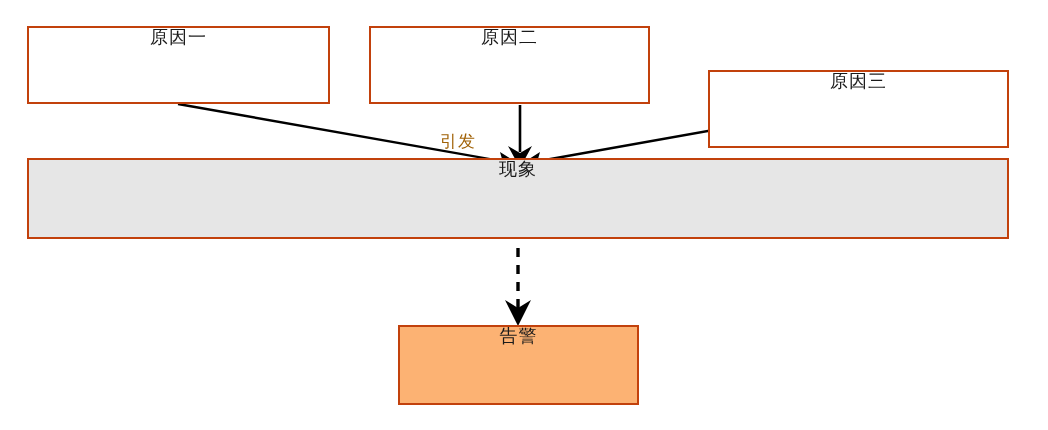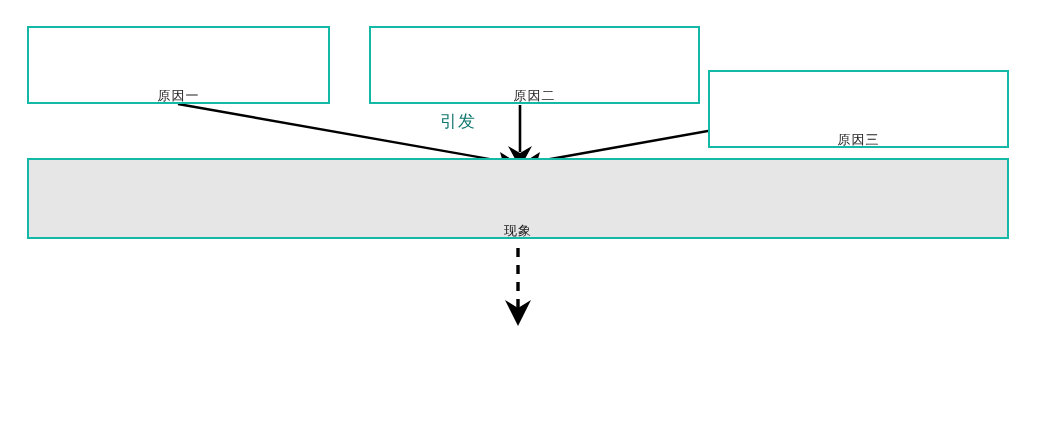--- a/index.html
+++ b/index.html
@@ -13,37 +13,37 @@
   #canvas {
     position: relative;
     width: 1048px;
     height: 430px;
     background: #ffffff;
     overflow: hidden;
   }
   .node {
     position: absolute;
     box-sizing: border-box;
-    border: 2px solid #14b8a6;
+    border: 2px solid #c2410c;
     display: flex;
-    align-items: flex-end;
+    align-items: flex-start;
     justify-content: center;
-    font-size: 13px;
+    font-size: 18px;
     line-height: 1;
     color: #1a1a1a;
     letter-spacing: 1px;
     user-select: none;
   }
   .cause-node {
     background: #ffffff;
     top: 26px;
     height: 78px;
   }
   #cause-1 { left: 27px;  width: 303px; }
-  #cause-2 { left: 369px; width: 331px; }
+  #cause-2 { left: 369px; width: 281px; }
   #cause-3 { left: 708px; width: 301px; margin-top: 44px; }
 
   #phenomenon-node {
     left: 27px;
     top: 158px;
     width: 982px;
     height: 81px;
     background: #e6e6e6;
   }
   #alarm-node {
@@ -58,24 +58,25 @@
     left: 0;
     top: 0;
     width: 1048px;
     height: 430px;
     pointer-events: none;
   }
   .edge-label {
     position: absolute;
     font-size: 17px;
     line-height: 1;
-    color: #0f766e;
+    color: #a16207;
     letter-spacing: 1px;
     user-select: none;
     white-space: nowrap;
+    margin-top: 20px;
   }
   #label-trigger {
     left: 440px;
     top: 113px;
   }
 </style>
 </head>
 <body>
 
 <div id="canvas">
@@ -112,16 +113,19 @@
   </div>
 
   <div class="node cause-node" id="cause-3">
     <span>原因三</span>
   </div>
 
   <div class="node" id="phenomenon-node">
     <span>现象</span>
   </div>
 
+  <div class="node" id="alarm-node">
+    <span>告警</span>
+  </div>
 
   <div class="edge-label" id="label-trigger">引发</div>
 
 </div>
 
 </body></html>

